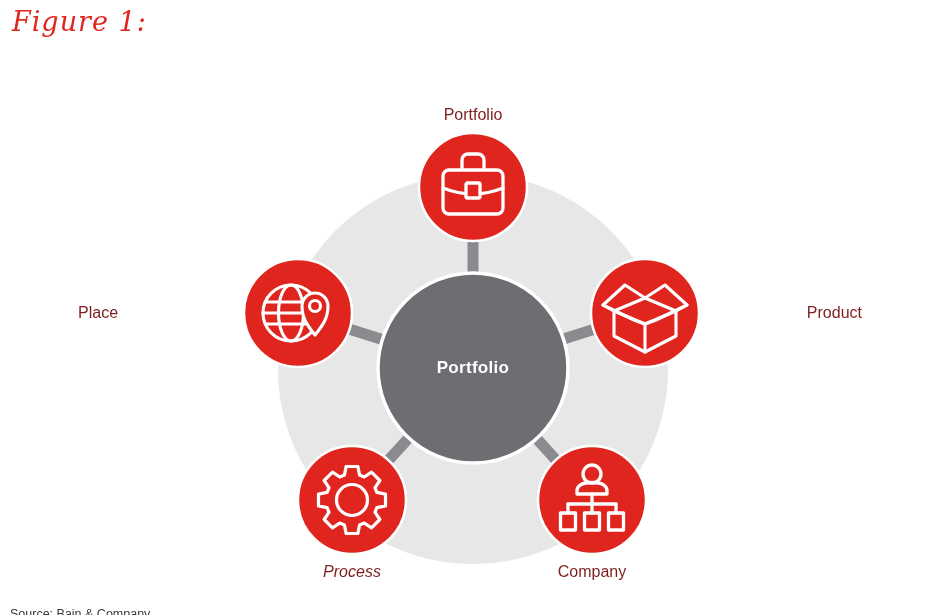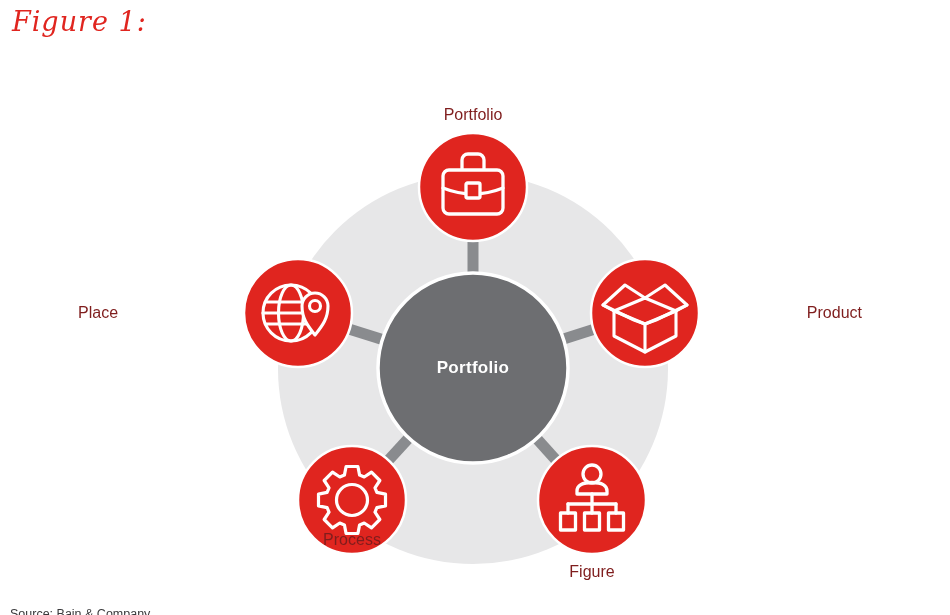--- a/index.html
+++ b/index.html
@@ -150,21 +150,21 @@
         <path d="M-32.7,-11 L18.7,-11"></path>
         <path d="M-32.7,11 L18.7,11"></path>
         <path d="M17,22 C9,12 4,5 4,-7 A13,13 0 1 1 30,-7 C30,5 25,12 17,22 Z" fill="#e0251f" stroke-linejoin="round"></path>
         <circle cx="17" cy="-7" r="5.5"></circle>
       </g>
     </g>
   </svg>
 
   <div class="node-label label-center" style="left:383px; top:105px; width:180px;">Portfolio</div>
   <div class="node-label label-left" style="left:712px; top:303px; width:150px;">Product</div>
-  <div class="node-label label-center" style="left:502px; top:562px; width:180px;">Figure</div>
-  <div class="node-label label-center" style="left:262px; top:530px; width:180px;">Process</div>
+  <div class="node-label label-center" style="left:502px; top:562px; width:180px;">Company</div>
+  <div class="node-label label-center" style="left:262px; top:562px; width:180px;font-style:italic;">Process</div>
   <div class="node-label label-right" style="left:78px; top:303px; width:150px;">Place</div>
 
   <div class="hub-label">Portfolio</div>
 
   <div class="source-line">Source: Bain &amp; Company</div>
 
 </div>
 
 </body></html>

